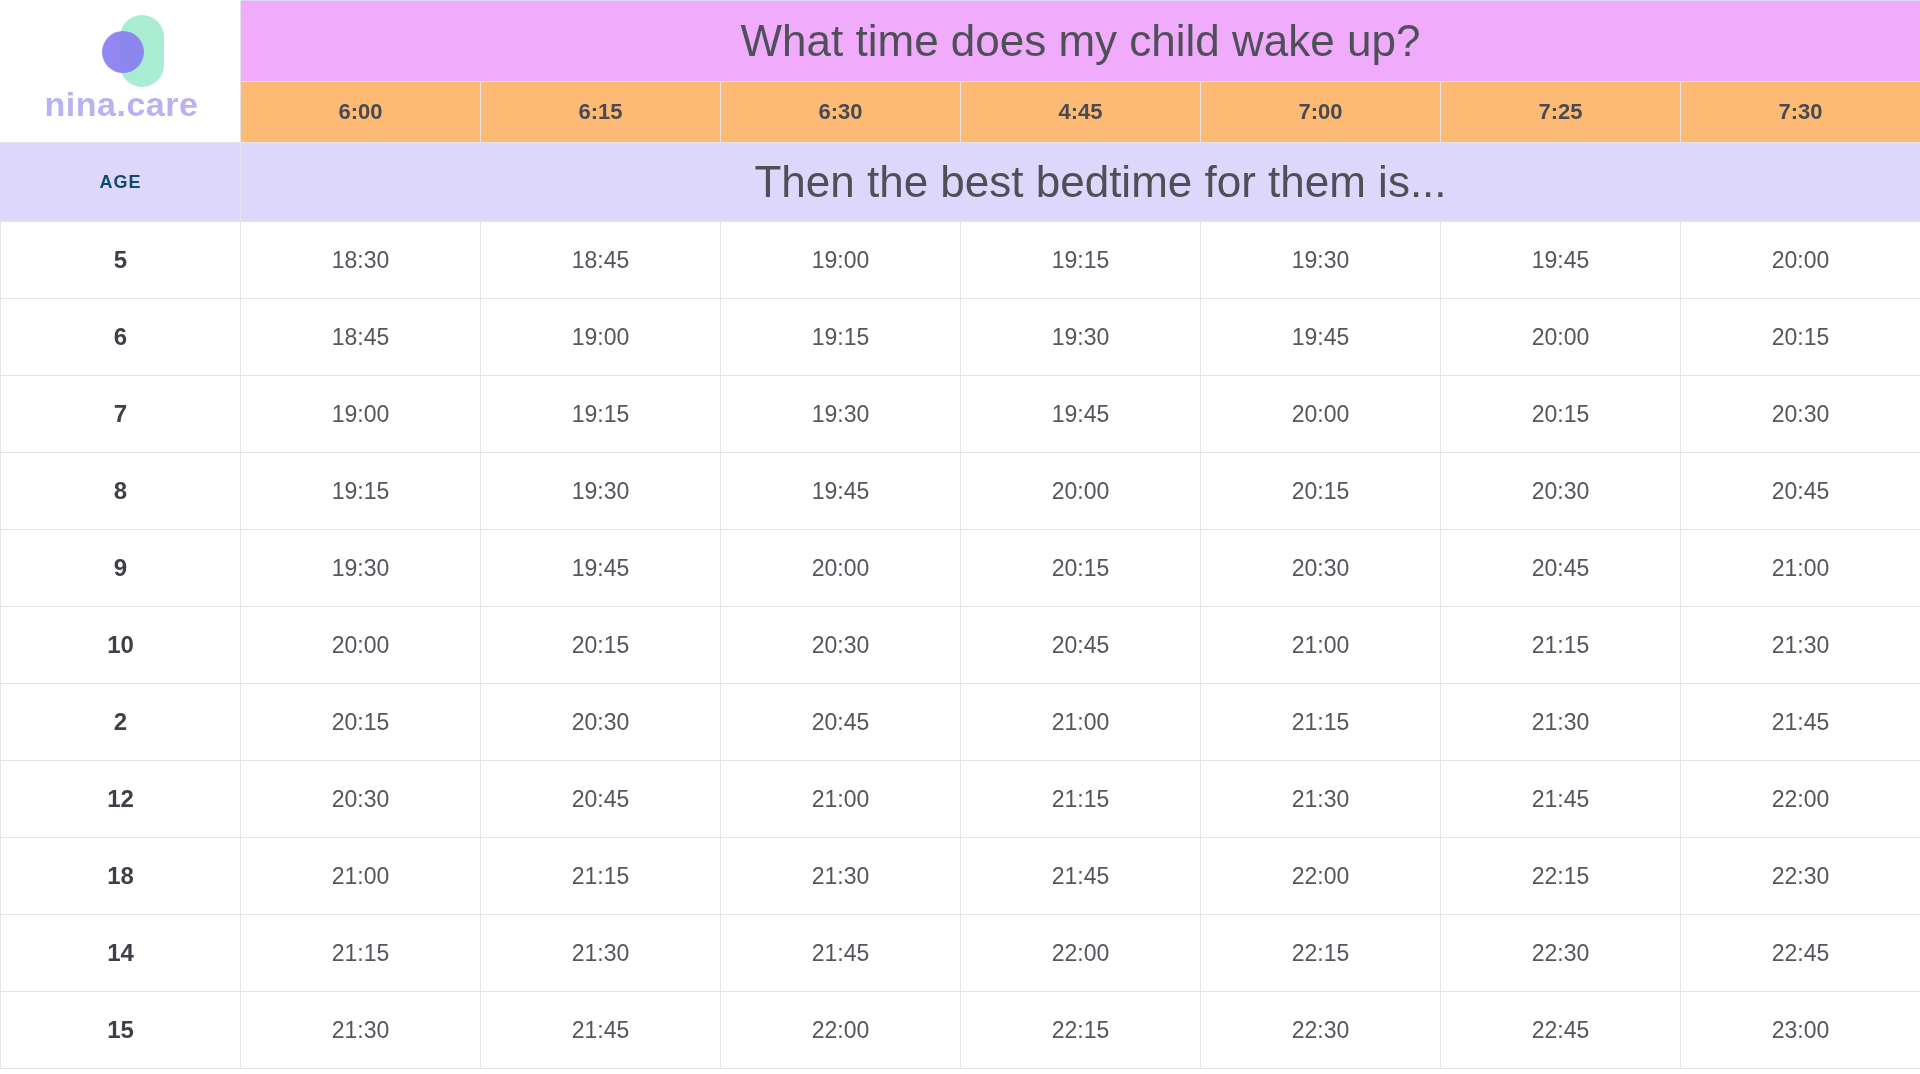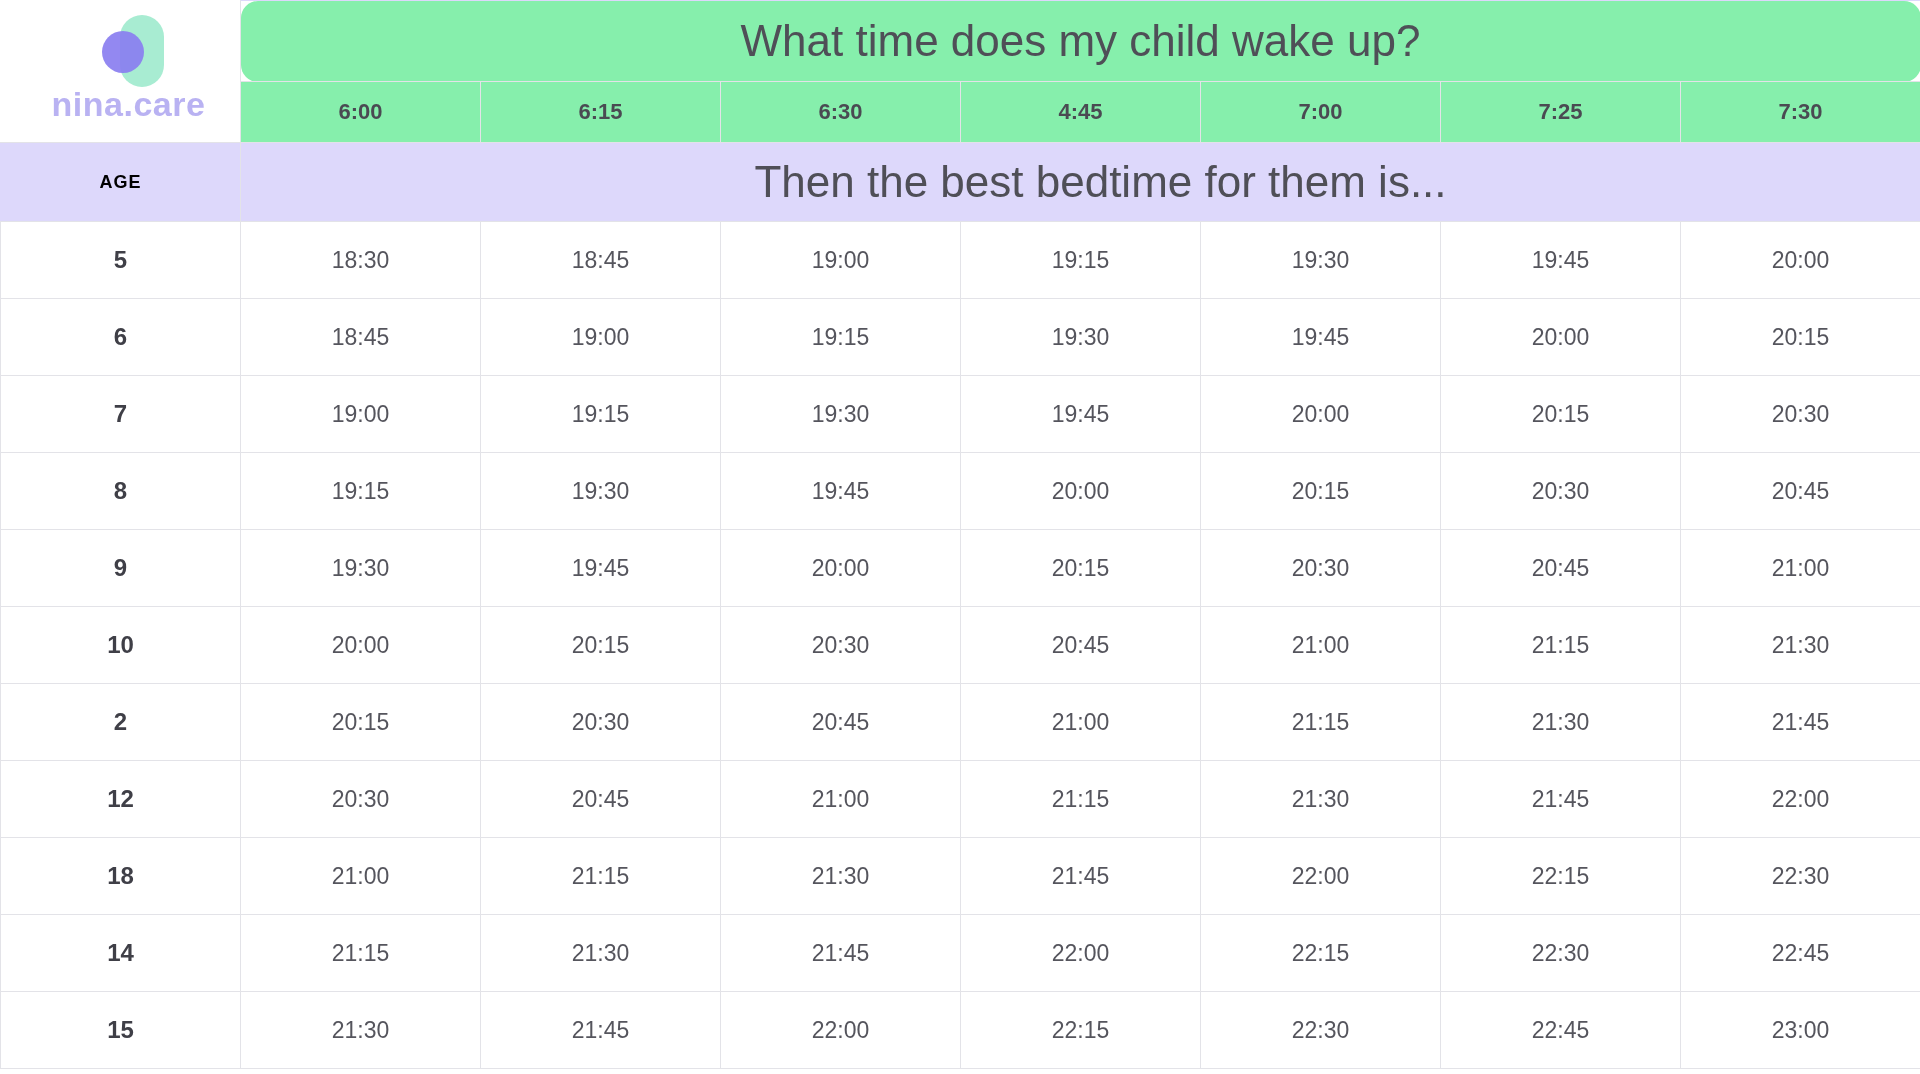--- a/index.html
+++ b/index.html
@@ -67,39 +67,38 @@
     left: 86px;
     top: 22px;
     width: 42px;
     height: 42px;
     border-radius: 50%;
     background: #8a7ef0;
     opacity: .92;
   }
   .logo-text {
     position: absolute;
-    left: 8px;
+    left: 1px;
     top: 76px;
     width: 210px;
     text-align: center;
     font-size: 34px;
     font-weight: 700;
     color: #b9b2f2;
     letter-spacing: .5px;
   }
 
   
   .banner {
-    background: #86efac;
+    background: #f0abfc;
     text-align: center;
     height: 80px;
     vertical-align: middle;
     border-top: 1px solid #ddd8fb !important;
     border-right: 1px solid #ddd8fb !important;
-    border-radius: 17px;
   }
   .banner .banner-text {
     font-size: 44px;
     font-weight: 400;
     color: #4f4f57;
     line-height: 1;
   }
 
   .banner2 {
     background: #ddd8fb;
@@ -112,37 +111,37 @@
     font-size: 44px;
     font-weight: 400;
     color: #4f4f57;
     line-height: 1;
     margin-left: 40px;
   }
 
   
   .time-head {
     height: 60px;
-    background: #86efac;
+    background: #fdba74;
     text-align: center;
     vertical-align: middle;
     font-size: 22px;
     font-weight: 700;
     color: #4a4a52;
   }
 
   
   .age-head {
     background: #ddd8fb;
     text-align: center;
     vertical-align: middle;
     font-size: 18px;
     font-weight: 700;
     letter-spacing: 1px;
-    color: #000000;
+    color: #0c4a6e;
     border-left: 1px solid #ddd8fb !important;
   }
 
   
   tbody td {
     height: 76px;
     text-align: center;
     vertical-align: middle;
     font-size: 23px;
     color: #55555d;

